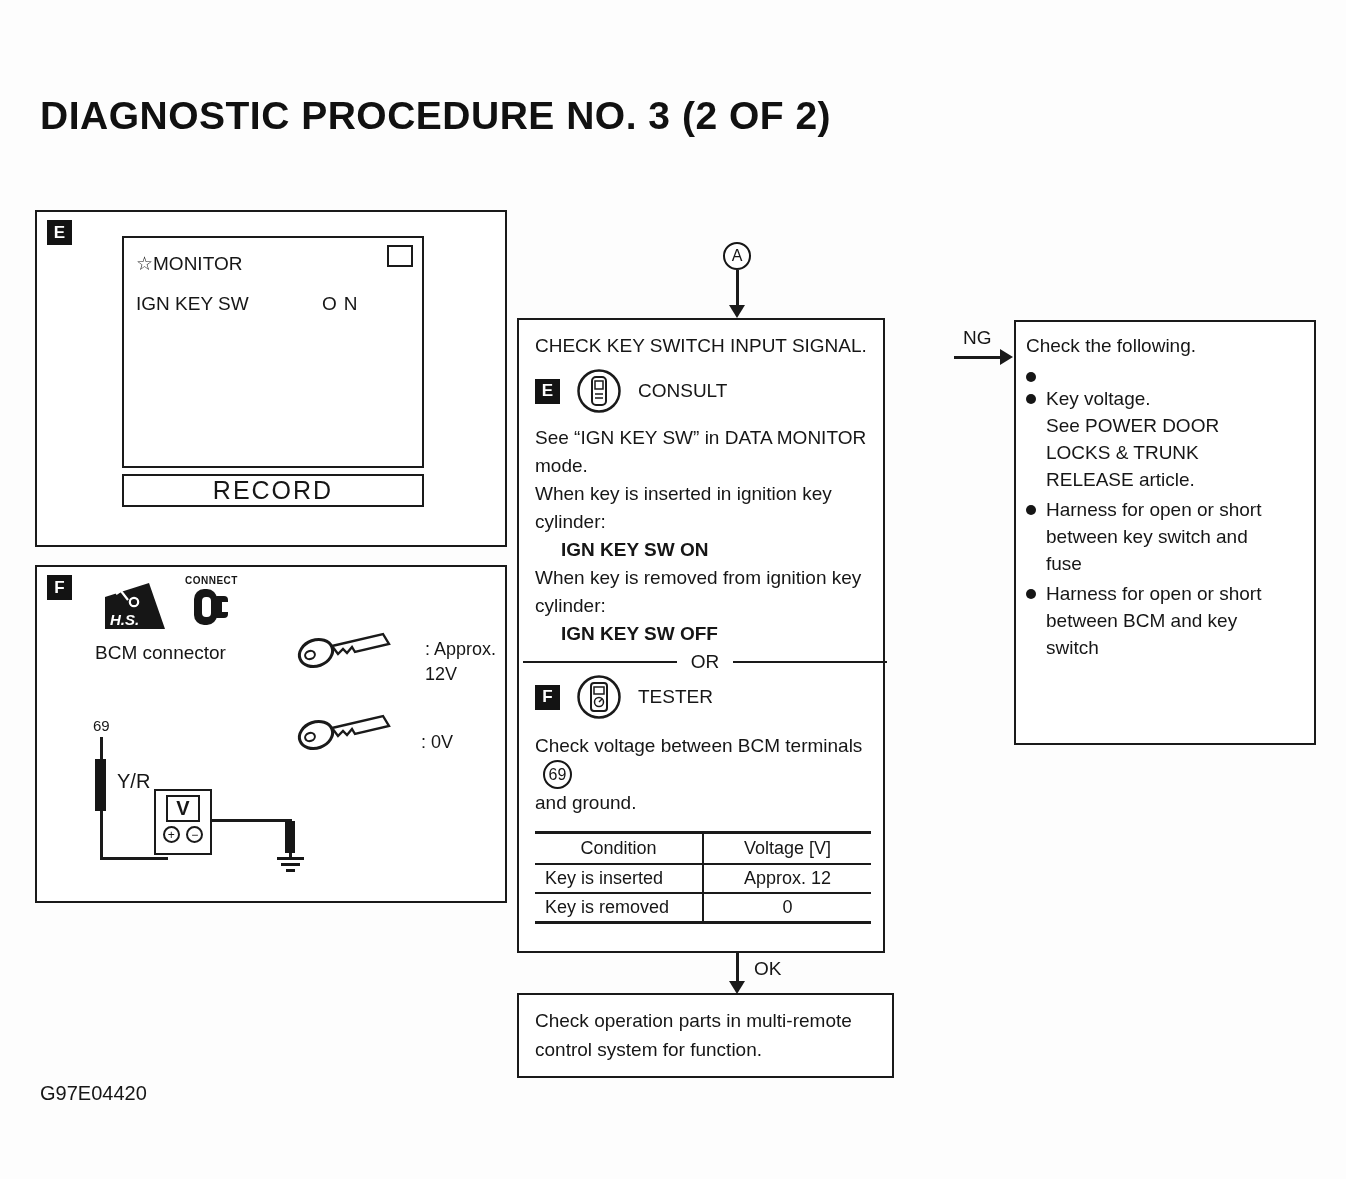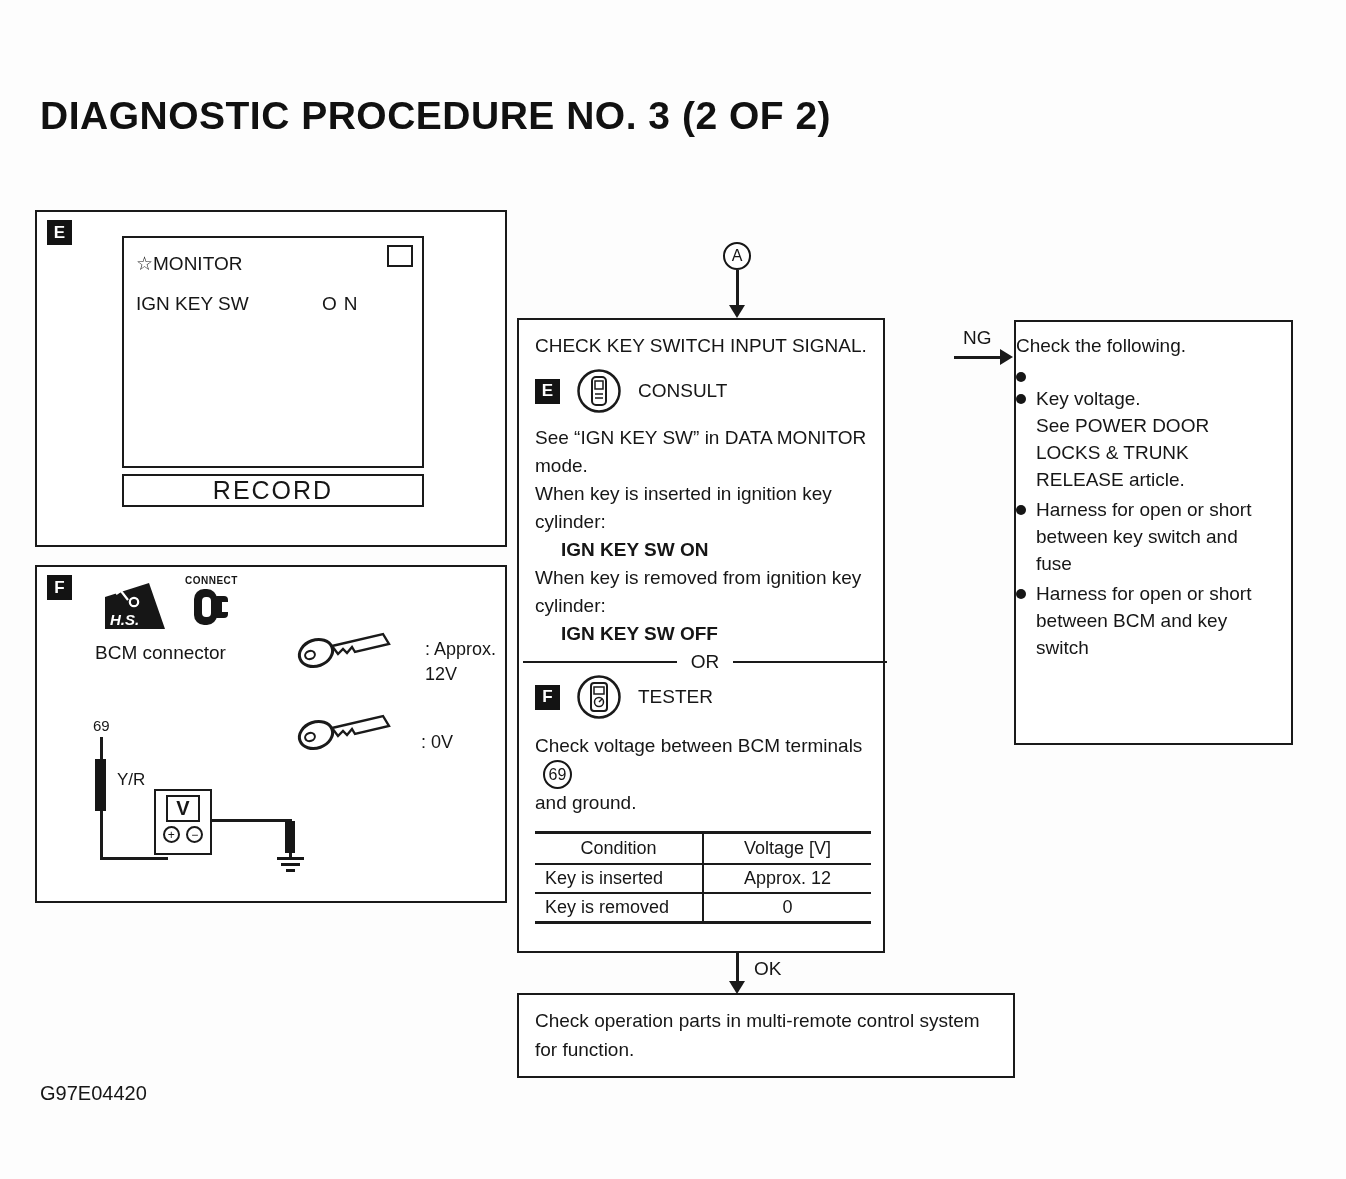--- a/index.html
+++ b/index.html
@@ -72,21 +72,21 @@
     </svg>
   </div>
 
   <div class="abs txt" style="left:58px;top:72px;">BCM connector</div>
 
 
   <div class="abs" style="left:56px;top:150px;font-size:15px;">69</div>
 
   <div class="vline" style="left:63px;top:170px;height:122px;"></div>
   <div class="abs" style="left:58px;top:192px;width:11px;height:52px;background:#161616;"></div>
-  <div class="abs" style="left:80px;top:203px;font-size:17px;">Y/R</div>
+  <div class="abs" style="left:80px;top:203px;font-size:20px;">Y/R</div>
   <div class="hline" style="left:63px;top:290px;width:68px;"></div>
 
   <div class="abs" style="left:117px;top:222px;width:58px;height:66px;border:2.5px solid #1a1a1a;background:#fff;">
     <div style="width:34px;height:27px;border:2.5px solid #1a1a1a;margin:4px auto 0;display:flex;align-items:center;justify-content:center;font-size:20px;font-weight:bold;">V</div>
     <div style="display:flex;justify-content:space-evenly;margin-top:4px;">
       <div style="width:17px;height:17px;border:2px solid #1a1a1a;border-radius:50%;display:flex;align-items:center;justify-content:center;font-size:12px;">+</div>
       <div style="width:17px;height:17px;border:2px solid #1a1a1a;border-radius:50%;display:flex;align-items:center;justify-content:center;font-size:12px;">−</div>
     </div>
   </div>
 
@@ -185,21 +185,21 @@
       </tr>
     </tbody>
       </table>
   </div>
 </div>
 
 <div class="txt abs" style="left:963px;top:324px;">NG</div>
 <div class="hline" style="left:954px;top:356px;width:48px;"></div>
 <div class="arrow-right" style="left:1000px;top:349px;"></div>
 
-<div class="box" style="left:1014px;top:320px;width:279px;height:425px;padding:10px 8px 8px 0;">
+<div class="box" style="left:1014px;top:320px;width:302px;height:425px;padding:10px 8px 8px 10px;">
   <div class="txt">Check the following.</div>
 
   <div class="bullet">
     <span class="dot"></span>
   </div>
 
   <div class="bullet">
     <span class="dot"></span>
     <div class="btxt">
       <span>Key voltage.</span>
@@ -215,15 +215,15 @@
   <div class="bullet">
     <span class="dot"></span>
     <div class="btxt">Harness for open or short between BCM and key switch</div>
   </div>
 </div>
 
 <div class="vline" style="left:736px;top:953px;height:32px;"></div>
 <div class="arrow-down" style="left:729px;top:981px;"></div>
 <div class="txt abs" style="left:754px;top:955px;">OK</div>
 
-<div class="box txt" style="left:517px;top:993px;width:498px;height:85px;padding:11px 16px;line-height:29px;">Check operation parts in multi-remote control system for function.</div>
+<div class="box txt" style="left:517px;top:993px;width:377px;height:85px;padding:11px 16px;line-height:29px;">Check operation parts in multi-remote control system for function.</div>
 
 <div class="abs" style="left:40px;top:1082px;font-size:20px;">G97E04420</div>
 
 </body></html>

